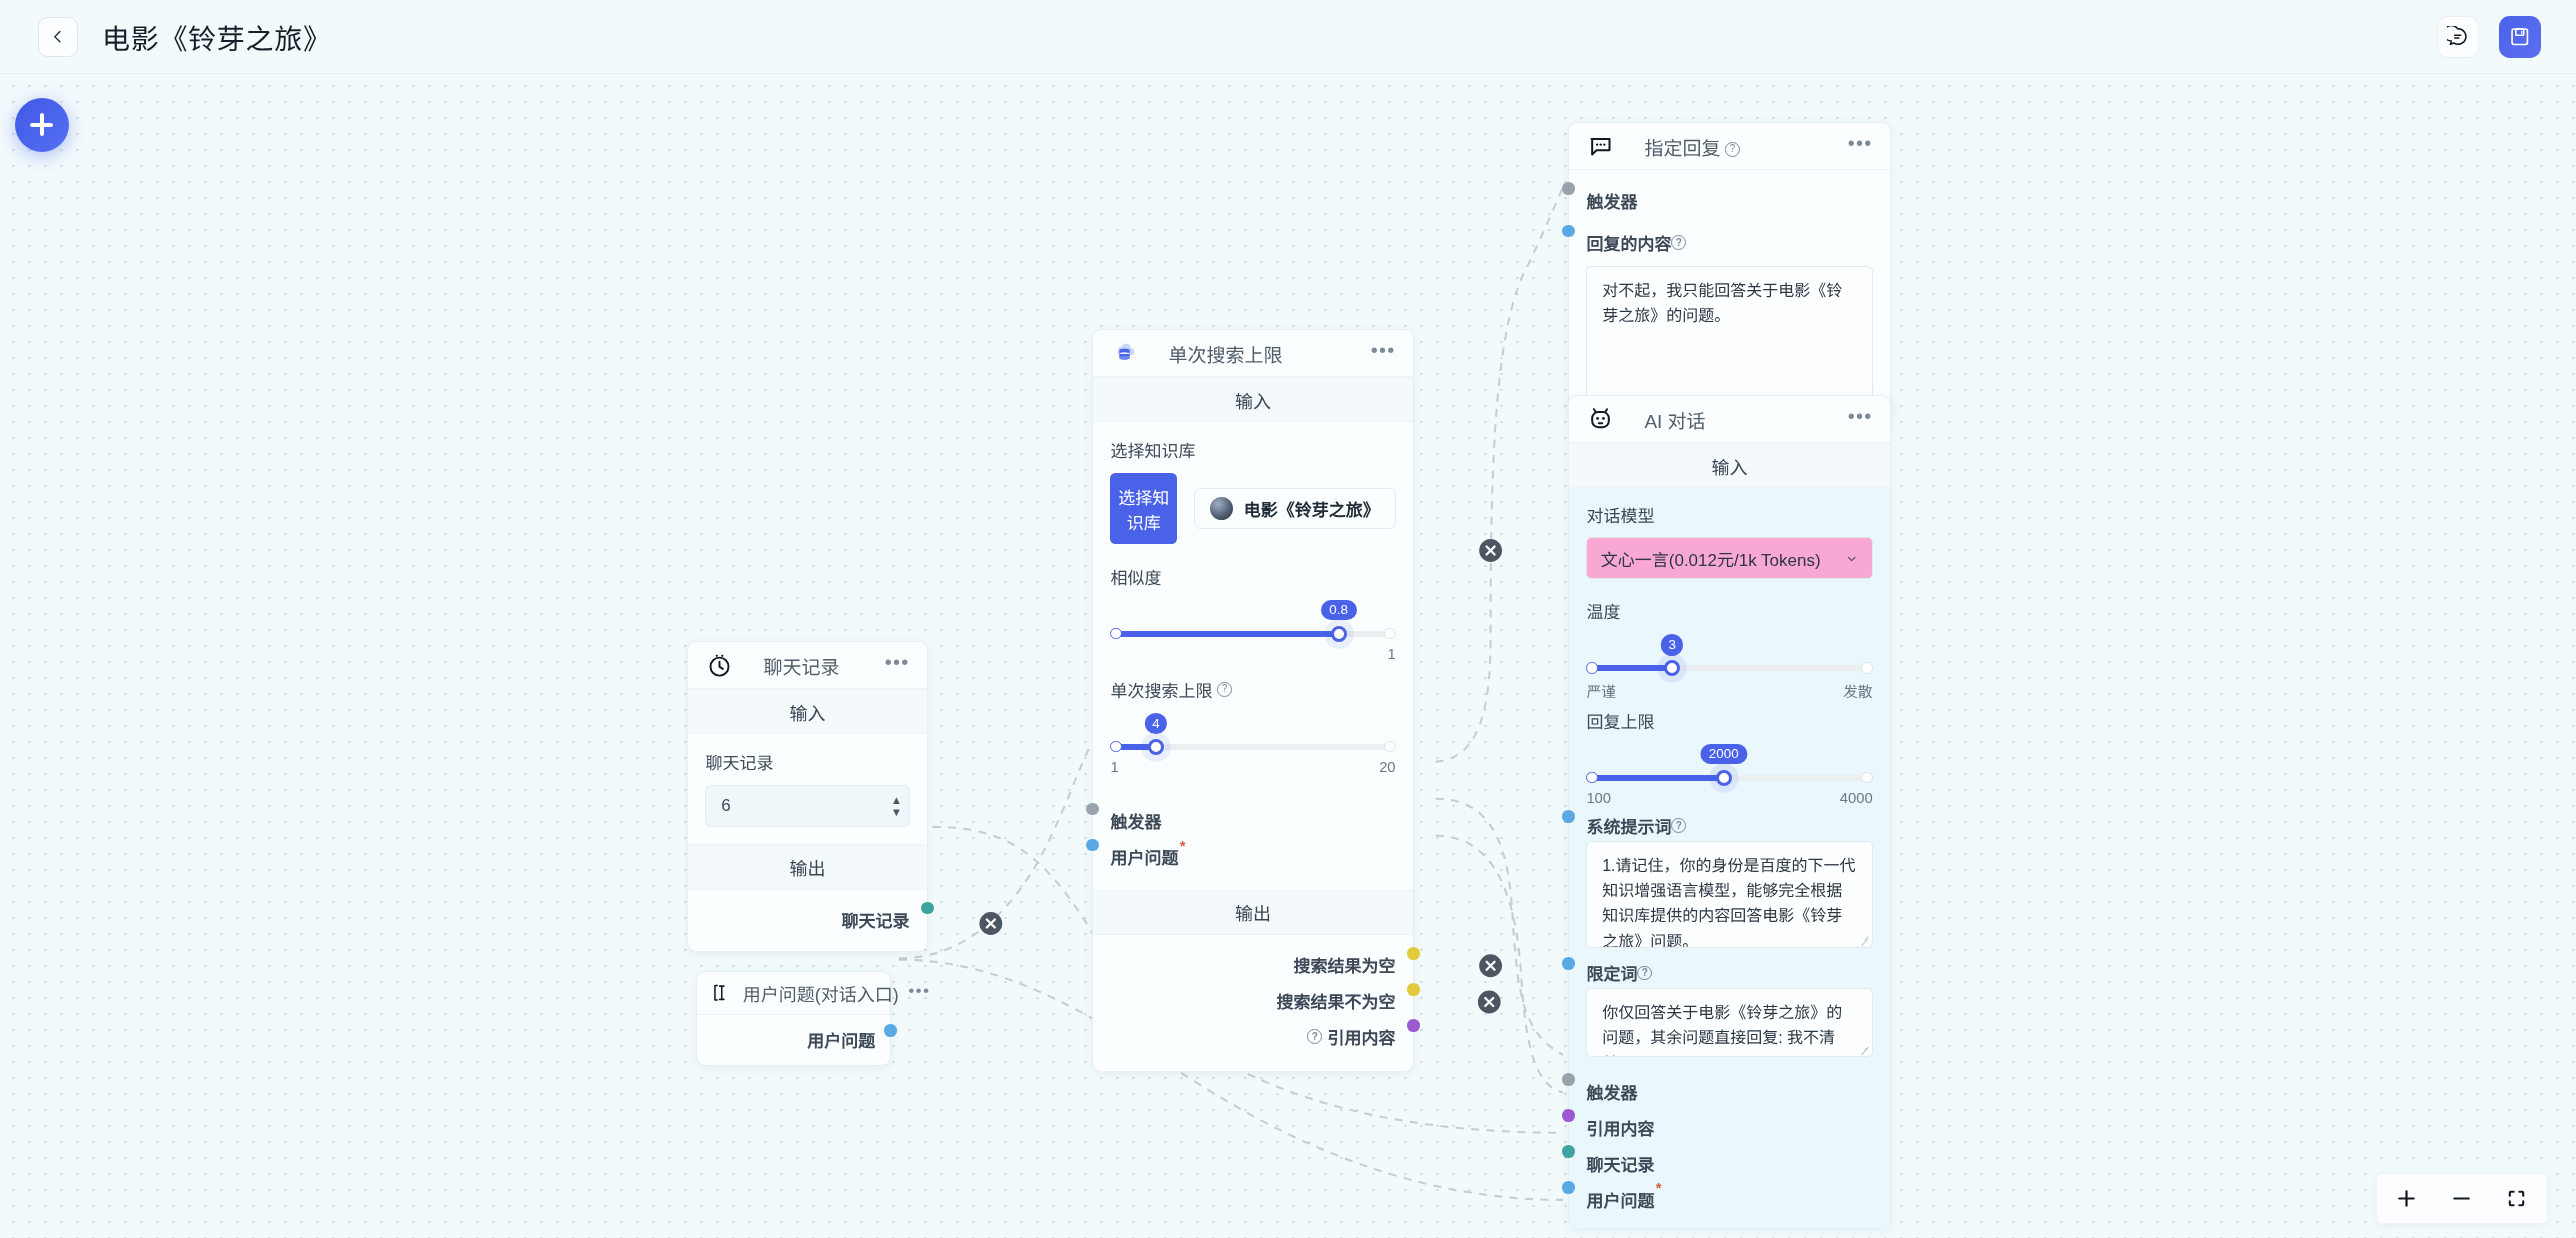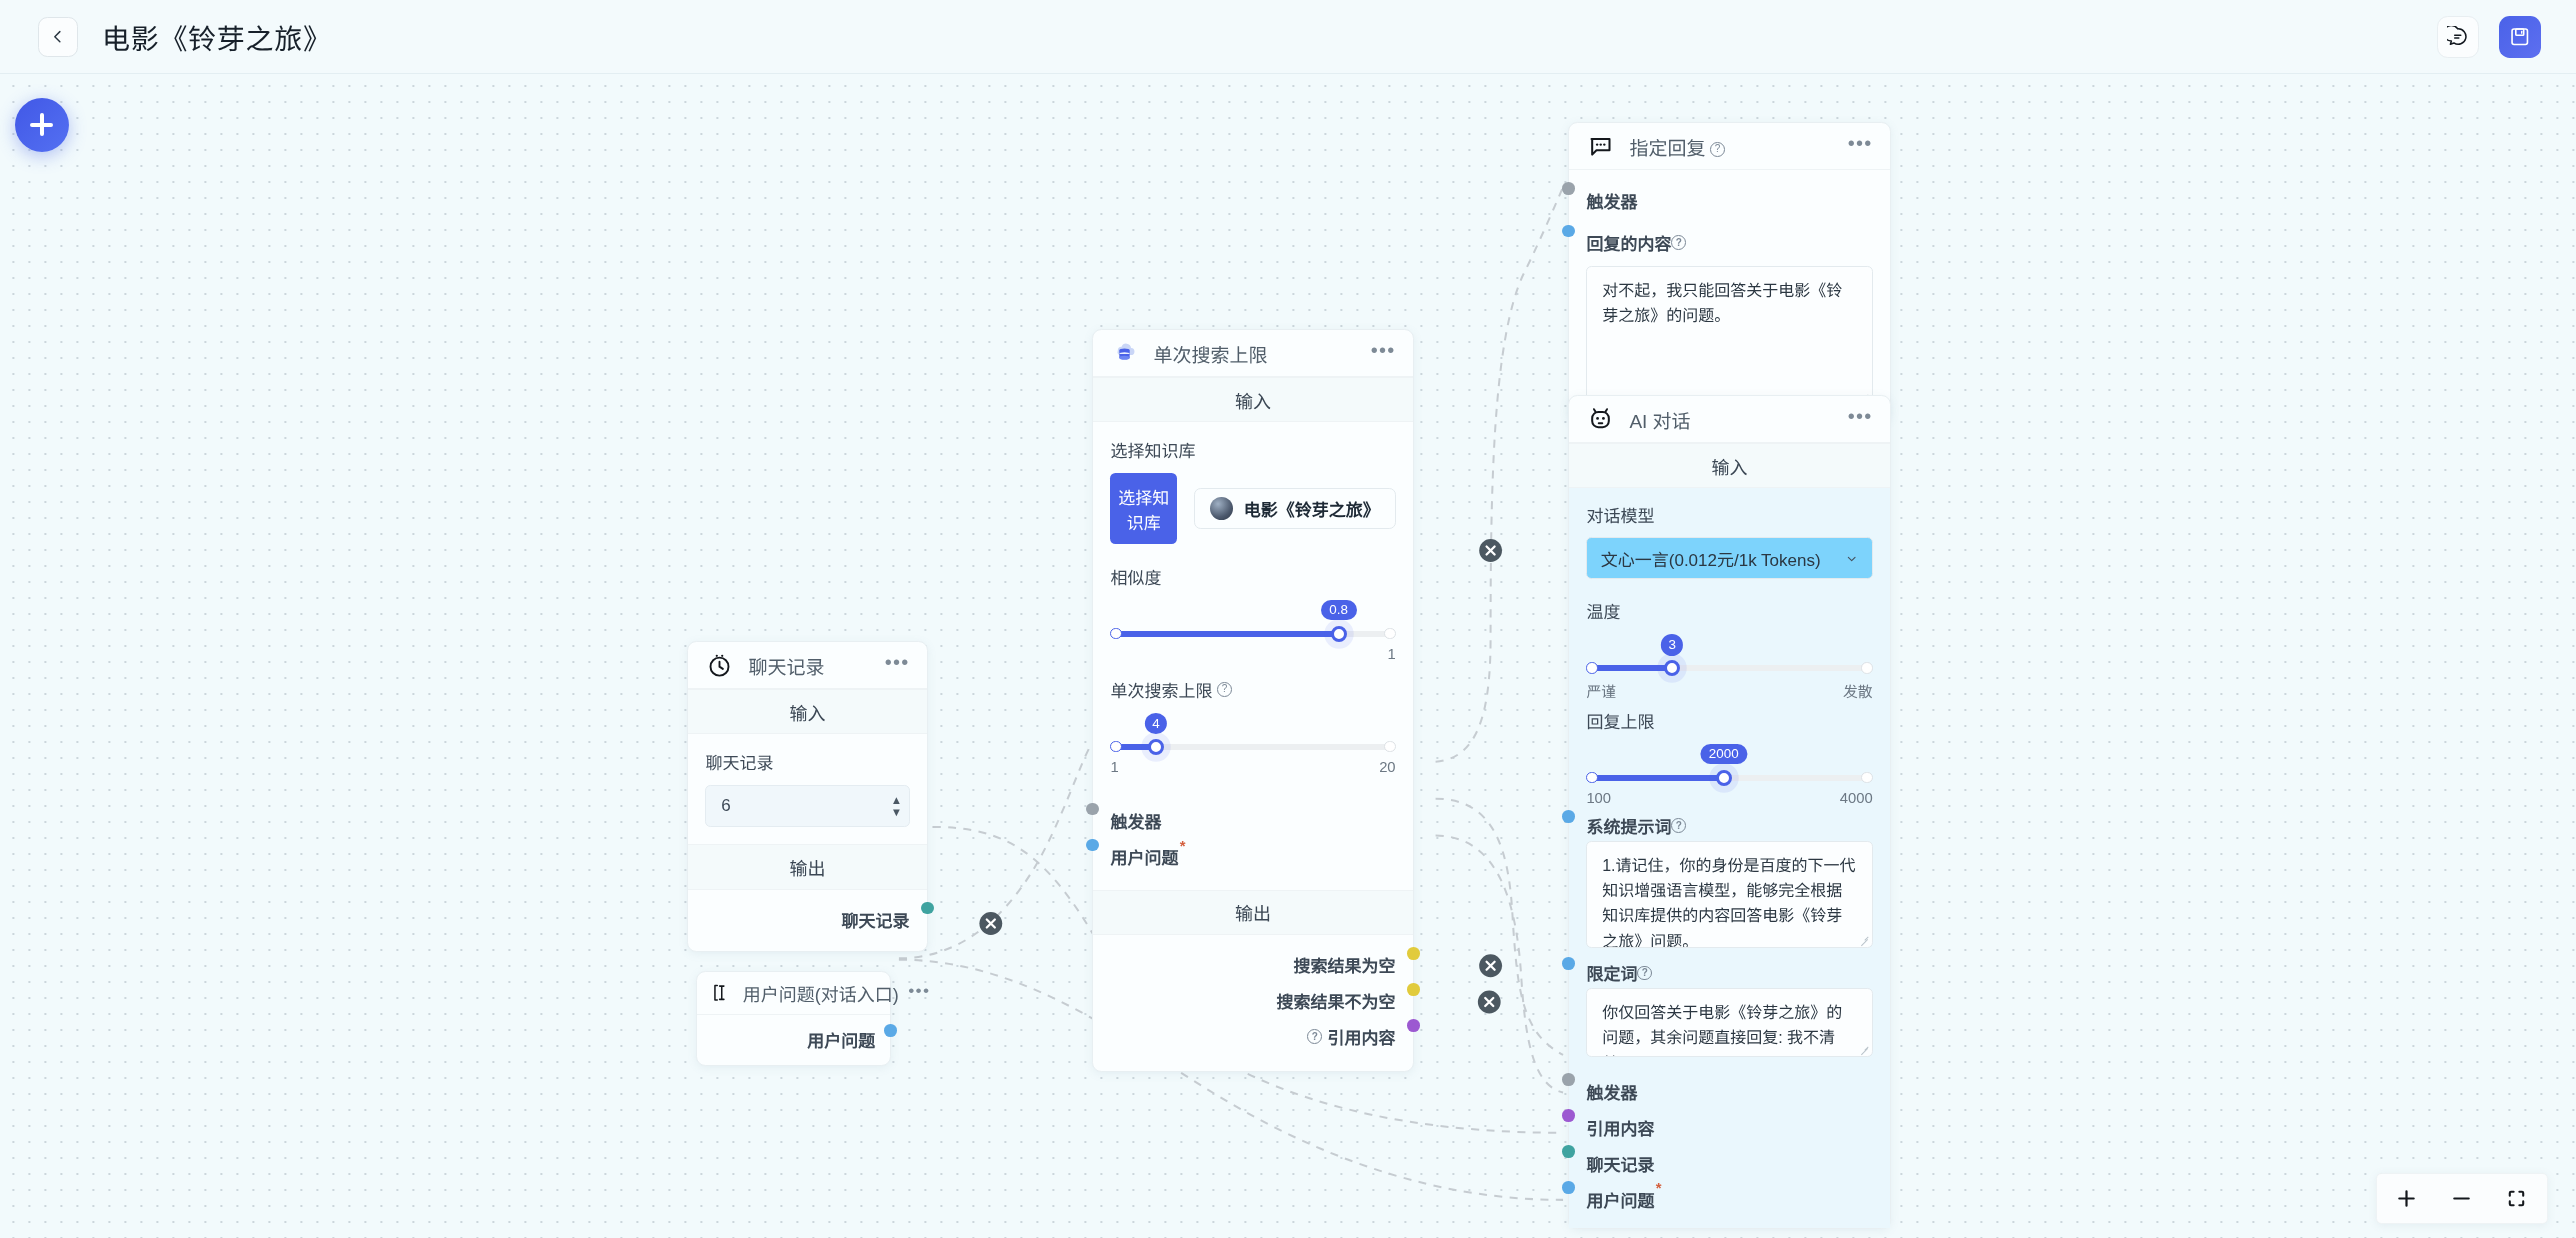--- a/index.html
+++ b/index.html
@@ -86,21 +86,21 @@
   
   .node{
     position:absolute;
     background:#fbfeff;
     border:0.7px solid #e8eff2;
     border-radius:9.4px;
     box-shadow:0 2px 9.4px rgba(110,135,155,.10);
     z-index:20;
   }
   .node-head{
-    display:flex;align-items:center;gap:15px;
+    display:flex;align-items:center;gap:30px;
     padding:9.4px 17.4px;height:47px;
     border-bottom:0.7px solid #eef3f5;
   }
   .node-icon{width:28px;height:28px;flex:0 0 28px;display:flex;align-items:center;justify-content:center;}
   .node-icon svg{width:27px;height:27px;}
   .node-title{font-size:19px;color:#515e6a;font-weight:400;white-space:nowrap;}
   .help-mark{
     display:inline-flex;align-items:center;justify-content:center;
     width:14.8px;height:14.8px;border:1.3px solid #7b8896;border-radius:50%;
     font-size:10px;line-height:1;color:#7b8896;margin-left:4.7px;vertical-align:middle;
@@ -184,21 +184,21 @@
   }
   .ta-grip::before,.ta-grip::after{
     content:"";position:absolute;background:#b9c3ca;height:1.1px;transform:rotate(-45deg);
   }
   .ta-grip::before{width:9.4px;right:0;bottom:2.7px;}
   .ta-grip::after{width:5.4px;right:0;bottom:6px;}
 
   
   .select{
     display:flex;align-items:center;border:0.7px solid #e3eaee;border-radius:5.4px;
-    background:#7dd3fc;height:42px;padding:0 13.4px;cursor:pointer;
+    background:#f9a8d4;height:42px;padding:0 13.4px;cursor:pointer;
   }
   .select .sv{font-size:17px;color:#2b3742;}
   .select .chev{margin-left:auto;width:13.4px;height:13.4px;}
 
   
   .port-row{display:flex;position:relative;height:36px;font-weight:bold;}
   .port-row.out{justify-content:flex-end;}
   .port-label{font-size:17px;color:#3d4956;display:flex;align-items:center;}
   .port-label .help-mark{margin-left:0;margin-right:5.4px;}
   .dot{

